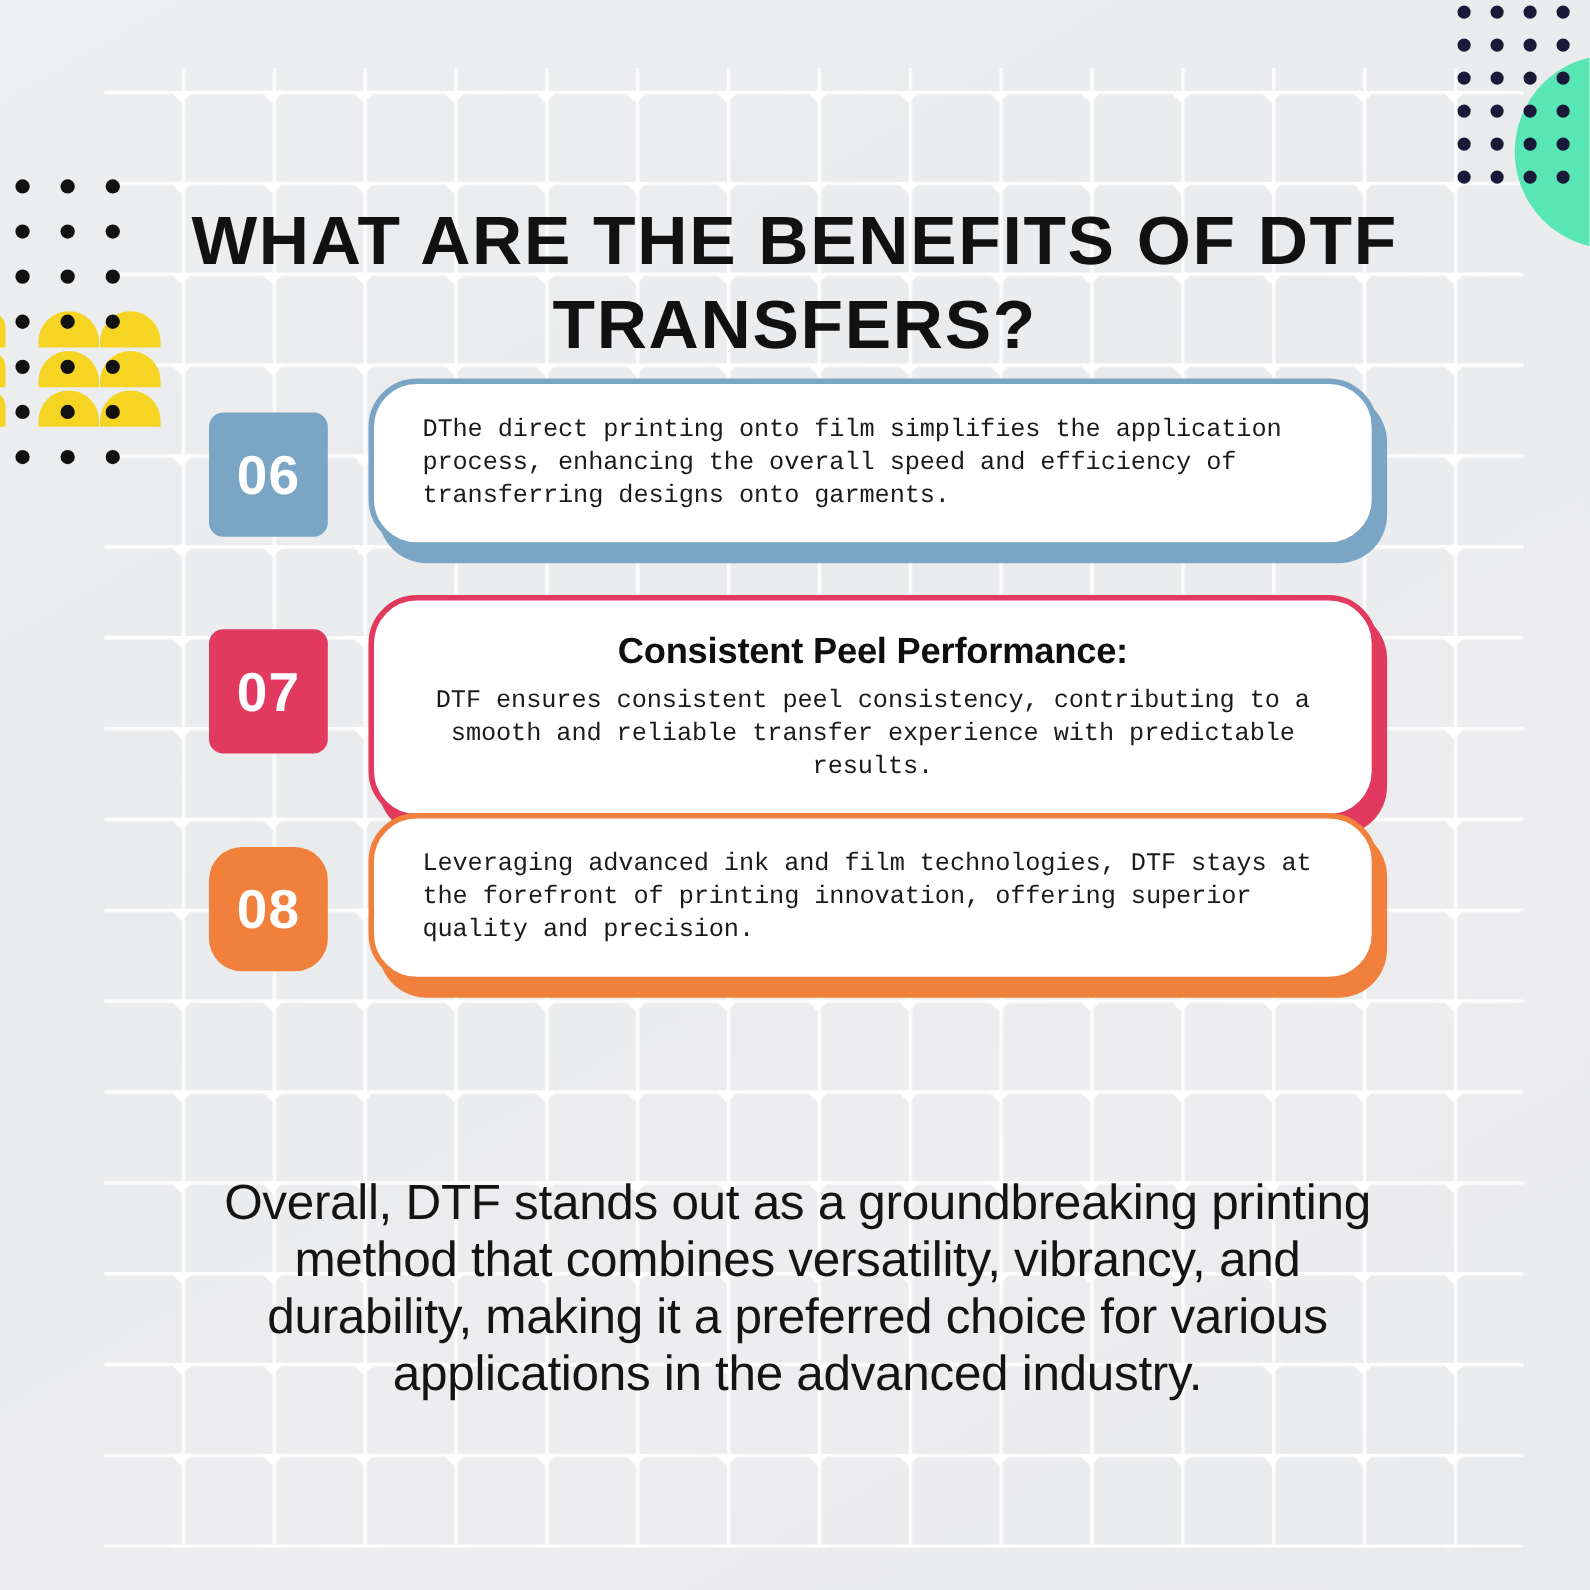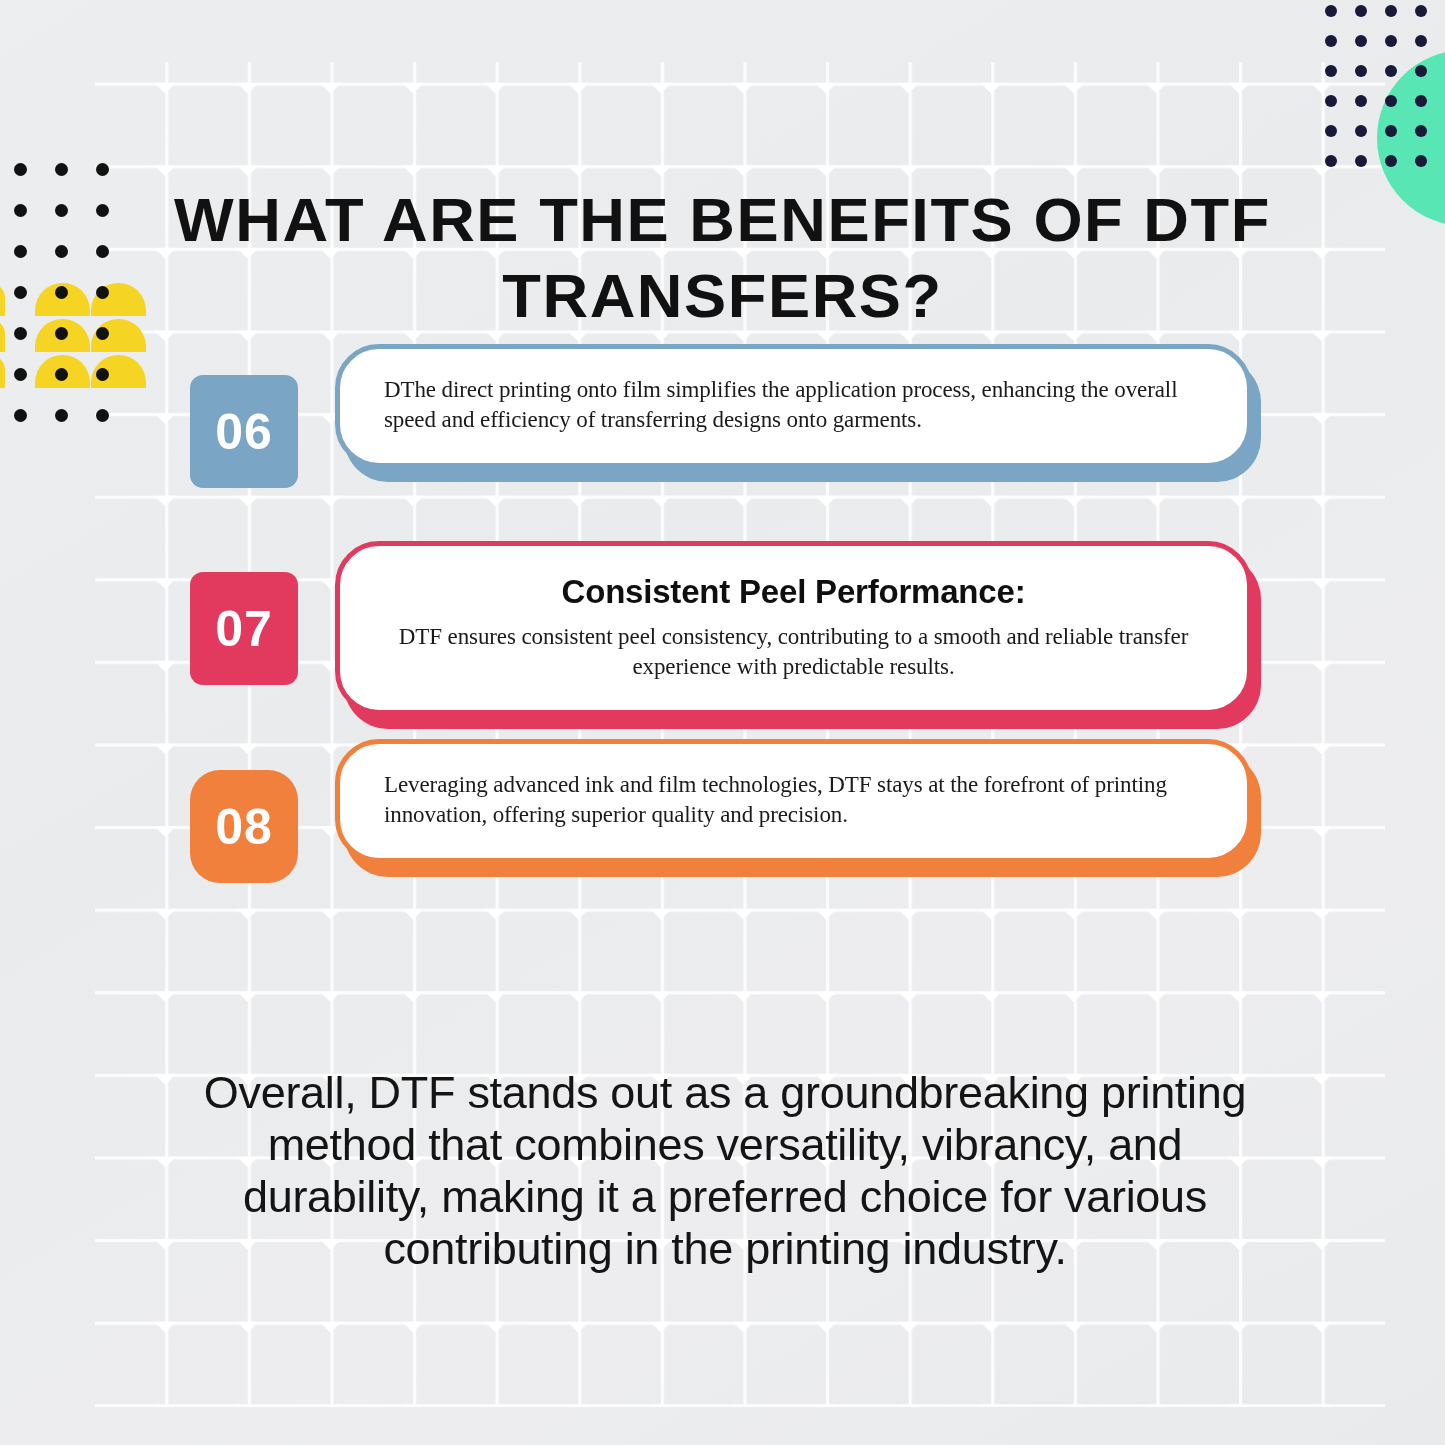--- a/index.html
+++ b/index.html
@@ -165,21 +165,21 @@
   .card-title {
     font-family: "Liberation Sans", sans-serif;
     font-weight: 700;
     font-size: 33px;
     line-height: 40px;
     color: #100f0f;
     letter-spacing: -0.2px;
     margin: 0 0 10px 0;
   }
   .card-body {
-    font-family: Liberation Serif, serif;
+    font-family: Liberation Mono, monospace;
     font-size: 23px;
     line-height: 30px;
     color: #1a1a1a;
     margin: 0;
     letter-spacing: -0.1px;
   }
 
   
   .summary {
     position: absolute;
@@ -323,15 +323,15 @@
       <div class="card-wrap">
         <div class="card-shadow" style="background:#f0803c;"></div>
         <div class="card" style="border-color:#f0803c;">
           <p class="card-body">Leveraging advanced ink and film technologies, DTF stays at the forefront of printing innovation, offering superior quality and precision.</p>
         </div>
       </div>
     </div>
 
   </div>
 
-  <p class="summary">Overall, DTF stands out as a groundbreaking printing method that combines versatility, vibrancy, and durability, making it a preferred choice for various contributing in the printing industry.</p>
+  <p class="summary">Overall, DTF stands out as a groundbreaking printing method that combines versatility, vibrancy, and durability, making it a preferred choice for various applications in the advanced industry.</p>
 
 </div>
 
 </body></html>

